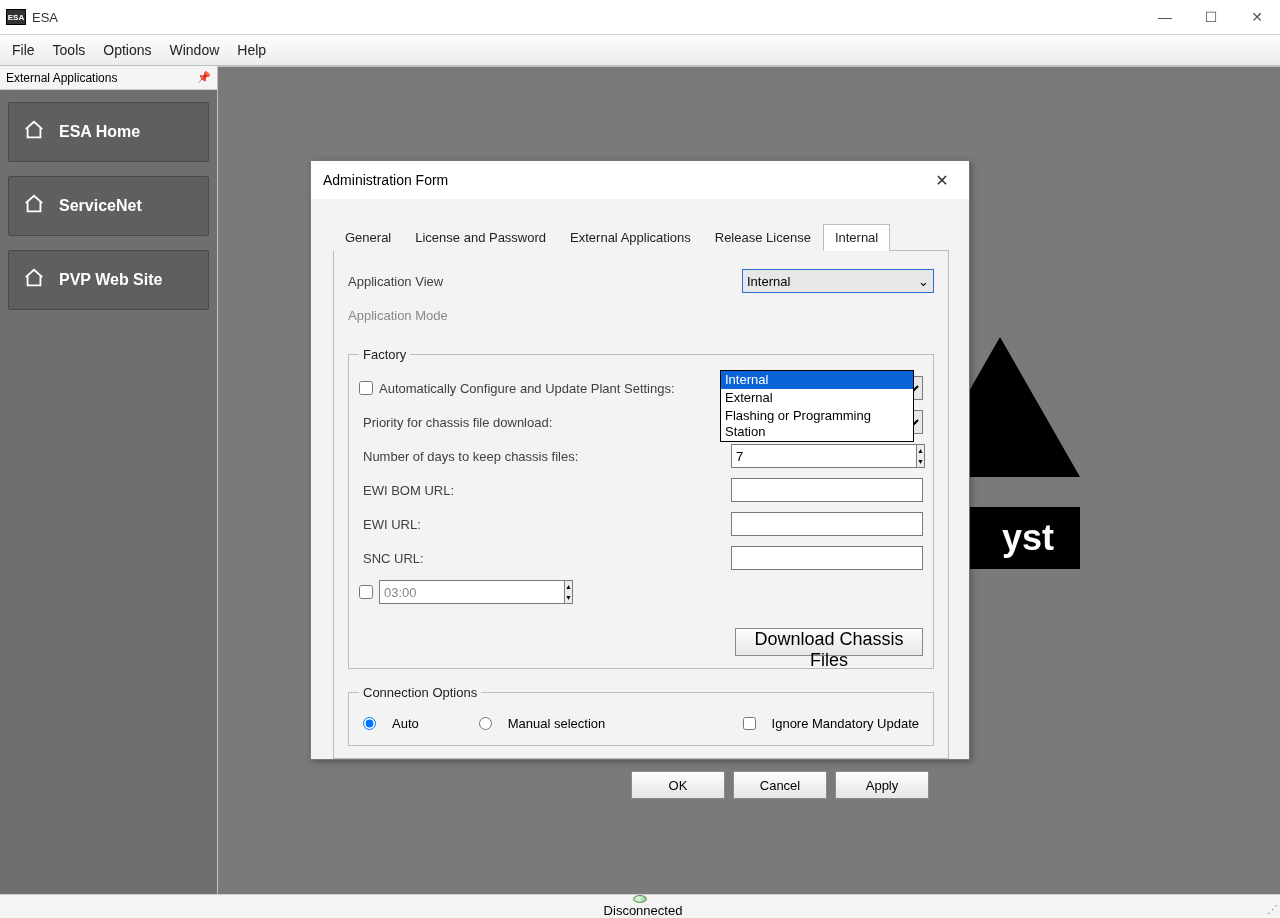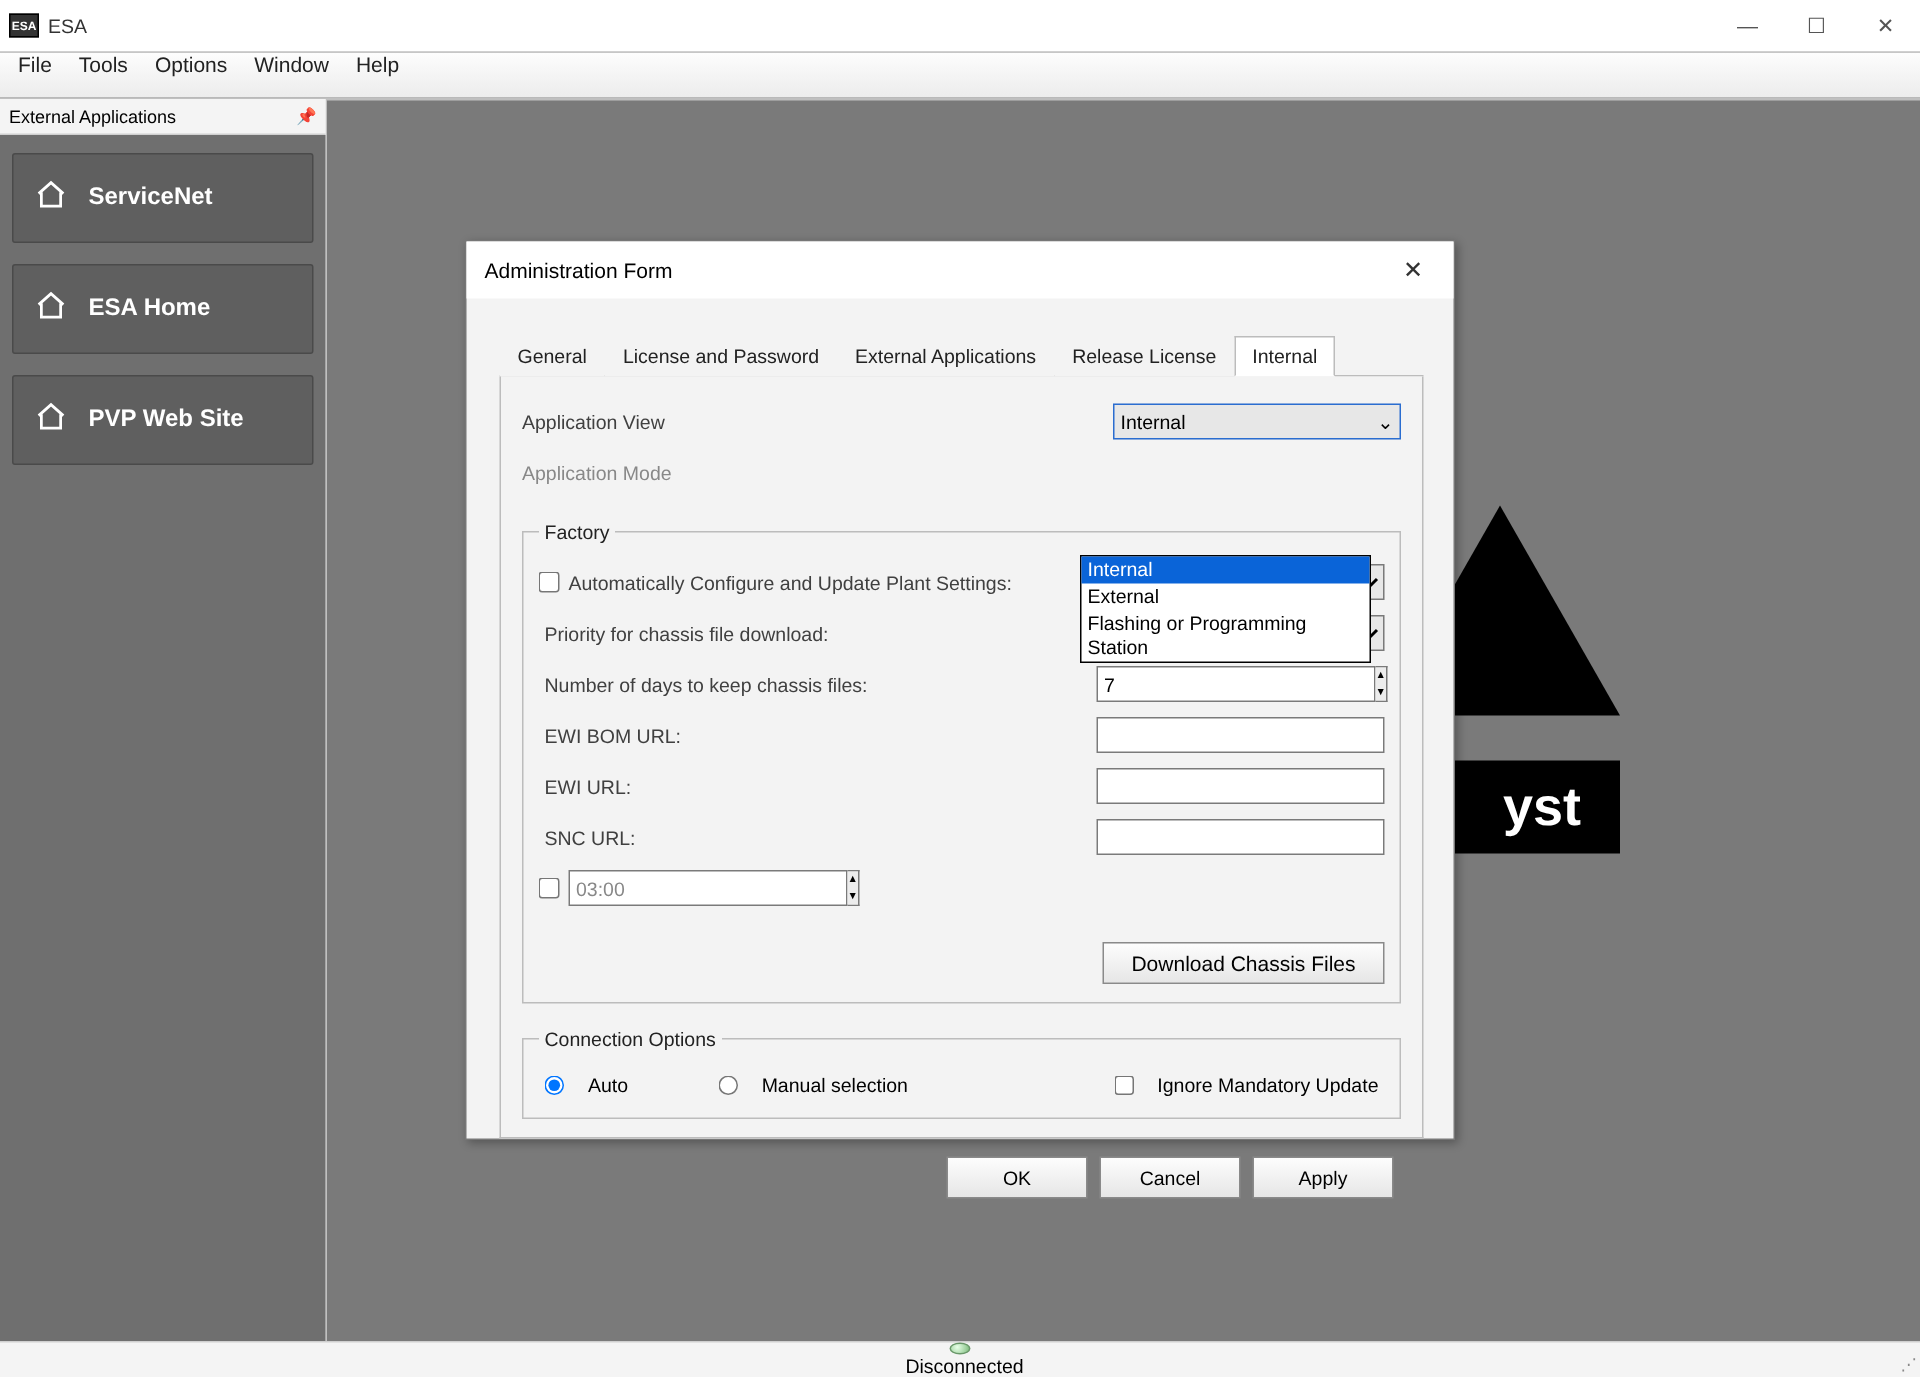--- a/index.html
+++ b/index.html
@@ -6,21 +6,21 @@
 body { font-family: "Segoe UI", Tahoma, sans-serif; font-size: 13px; width: 1280px; height: 918px; overflow: hidden; background: #7a7a7a; position: relative; }
 
 
 .titlebar { position: absolute; top: 0; left: 0; right: 0; height: 34px; background: #fff; display: flex; align-items: center; padding-left: 6px; }
 .titlebar .app-icon { width: 20px; height: 16px; background: #333; color: #fff; font-size: 8px; display: flex; align-items: center; justify-content: center; font-weight: bold; border: 1px solid #000; margin-right: 6px; }
 .titlebar .title { font-size: 13px; color: #333; }
 .titlebar .win-controls { position: absolute; right: 0; top: 0; display: flex; }
 .titlebar .win-controls div { width: 46px; height: 34px; display: flex; align-items: center; justify-content: center; color: #555; font-size: 14px; }
 
 
-.menubar { position: absolute; top: 34px; left: 0; right: 0; height: 32px; background: linear-gradient(#fdfdfd,#ececec); border-top: 1px solid #d0d0d0; border-bottom: 1px solid #bfbfbf; display: flex; align-items: flex-start; padding-left: 12px; gap: 18px; }
+.menubar { position: absolute; top: 34px; left: 0; right: 0; height: 32px; background: linear-gradient(#fdfdfd,#ececec); border-top: 1px solid #d0d0d0; border-bottom: 1px solid #bfbfbf; display: flex; align-items: center; padding-left: 12px; gap: 18px; }
 .menubar span { font-size: 14px; color: #222; cursor: default; }
 
 
 .sidebar-wrap { position: absolute; top: 66px; left: 0; width: 218px; bottom: 24px; background: #fff; border-right: 1px solid #c0c0c0; }
 .sidebar-header { height: 24px; background: #f4f4f4; border-bottom: 1px solid #d0d0d0; display: flex; align-items: center; padding: 0 6px; font-size: 12px; justify-content: space-between; }
 .sidebar-header .pin { font-size: 11px; }
 .sidebar { background: #6f6f6f; height: calc(100% - 24px); padding: 12px 8px; }
 .side-btn { background: #5f5f5f; color: #fff; display: flex; align-items: center; height: 60px; margin-bottom: 14px; padding-left: 14px; font-size: 16px; font-weight: 600; border: 1px solid #4a4a4a; border-radius: 2px; cursor: default; }
 .side-btn .house { margin-right: 14px; }
 
@@ -56,21 +56,21 @@
 .row .ctrl .spinner { display: flex; }
 .row .ctrl .spinner input { flex: 1; background: #fff; border: 1px solid #7a7a7a; height: 24px; padding: 0 4px; font-size: 13px; }
 .row .ctrl .spinner .spin-btns { width: 18px; display: flex; flex-direction: column; border: 1px solid #7a7a7a; border-left: none; }
 .row .ctrl .spinner .spin-btns div { flex: 1; background: #ececec; display: flex; align-items: center; justify-content: center; font-size: 7px; }
 .row .chk { width: 14px; height: 14px; margin-right: 6px; }
 
 
 fieldset { border: 1px solid #bcbcbc; padding: 10px 10px 12px 10px; margin-top: 16px; position: relative; }
 fieldset legend { font-size: 13px; padding: 0 4px; color: #222; }
 
-.dl-btn { float: right; margin-top: 18px; width: 188px; height: 28px; background: linear-gradient(#fdfdfd,#e6e6e6); border: 1px solid #8a8a8a; font-size: 14px; }
+.dl-btn { float: right; margin-top: 18px; width: 188px; height: 28px; background: linear-gradient(#fdfdfd,#e6e6e6); border: 1px solid #8a8a8a; font-size: 18px; }
 
 .conn-row { display: flex; gap: 60px; align-items: center; padding: 6px 4px 2px 4px; }
 .conn-row label { display: flex; align-items: center; gap: 16px; font-size: 13px; }
 
 
 .dlg-buttons { display: flex; justify-content: flex-end; gap: 8px; padding: 12px 20px 0 0; }
 .dlg-buttons button { width: 94px; height: 28px; background: linear-gradient(#fdfdfd,#e6e6e6); border: 1px solid #8a8a8a; font-size: 13px; }
 
 
 .dropdown { position: absolute; right: 34px; top: 119px; width: 194px; background: #fff; border: 1px solid #000; font-size: 13px; z-index: 100; }
@@ -111,30 +111,30 @@
     <span class="pin">📌</span>
   </div>
   <div class="sidebar">
     <div class="side-btn">
       <span class="house">
         <svg width="22" height="22" viewBox="0 0 24 24" fill="none" stroke="#fff" stroke-width="2">
             <path d="M3 11l9-8 9 8"></path>
             <path d="M5 10v10h14V10"></path>
           </svg>
       </span>
-      <span>ServiceNet</span>
+      <span>ESA Home</span>
     </div>
     <div class="side-btn">
       <span class="house">
         <svg width="22" height="22" viewBox="0 0 24 24" fill="none" stroke="#fff" stroke-width="2">
             <path d="M3 11l9-8 9 8"></path>
             <path d="M5 10v10h14V10"></path>
           </svg>
       </span>
-      <span>ESA Home</span>
+      <span>ServiceNet</span>
     </div>
     <div class="side-btn">
       <span class="house">
         <svg width="22" height="22" viewBox="0 0 24 24" fill="none" stroke="#fff" stroke-width="2">
             <path d="M3 11l9-8 9 8"></path>
             <path d="M5 10v10h14V10"></path>
           </svg>
       </span>
       <span>PVP Web Site</span>
     </div>

